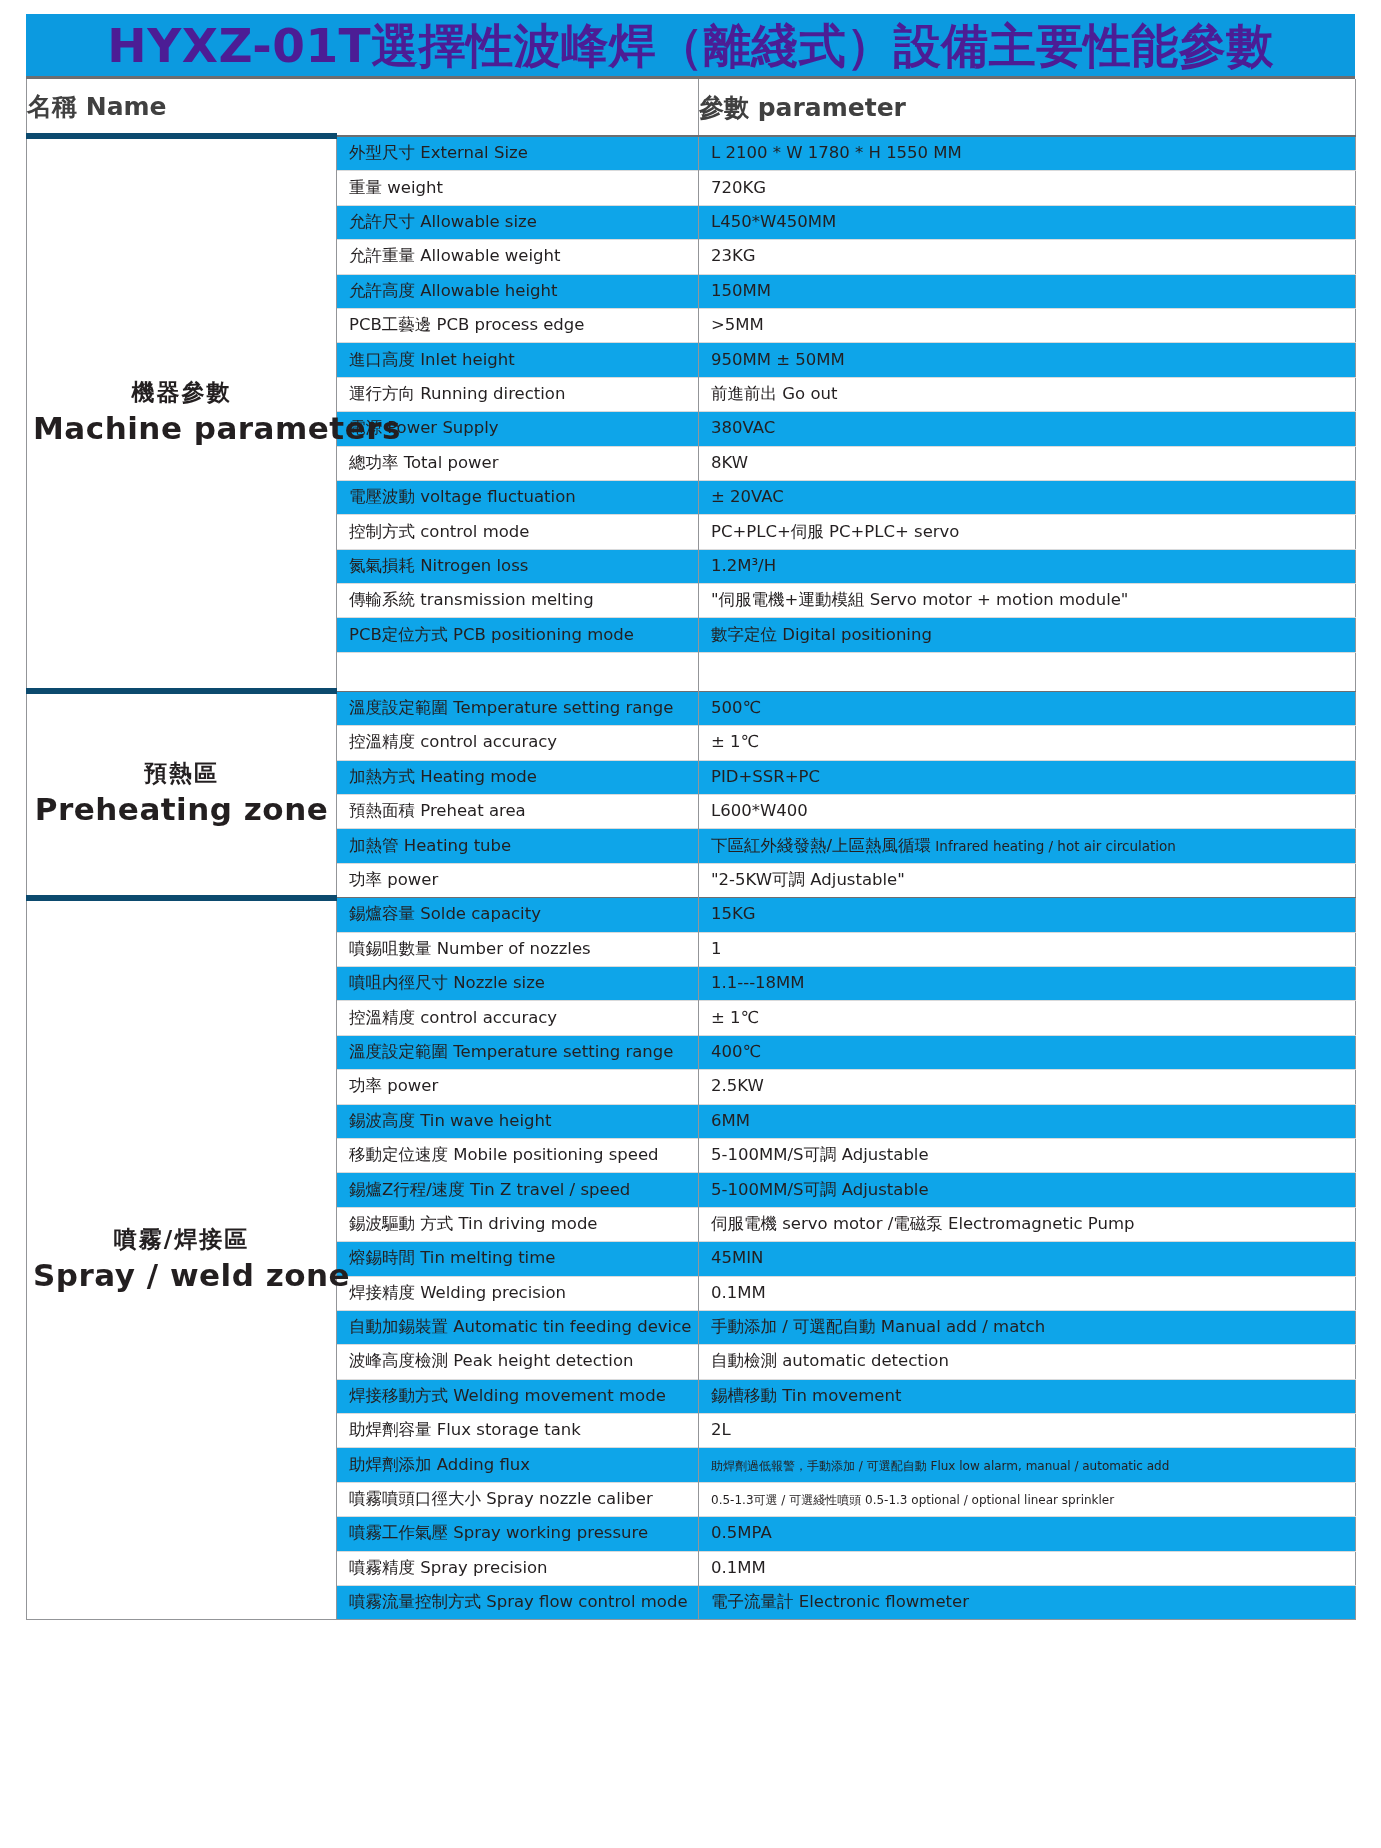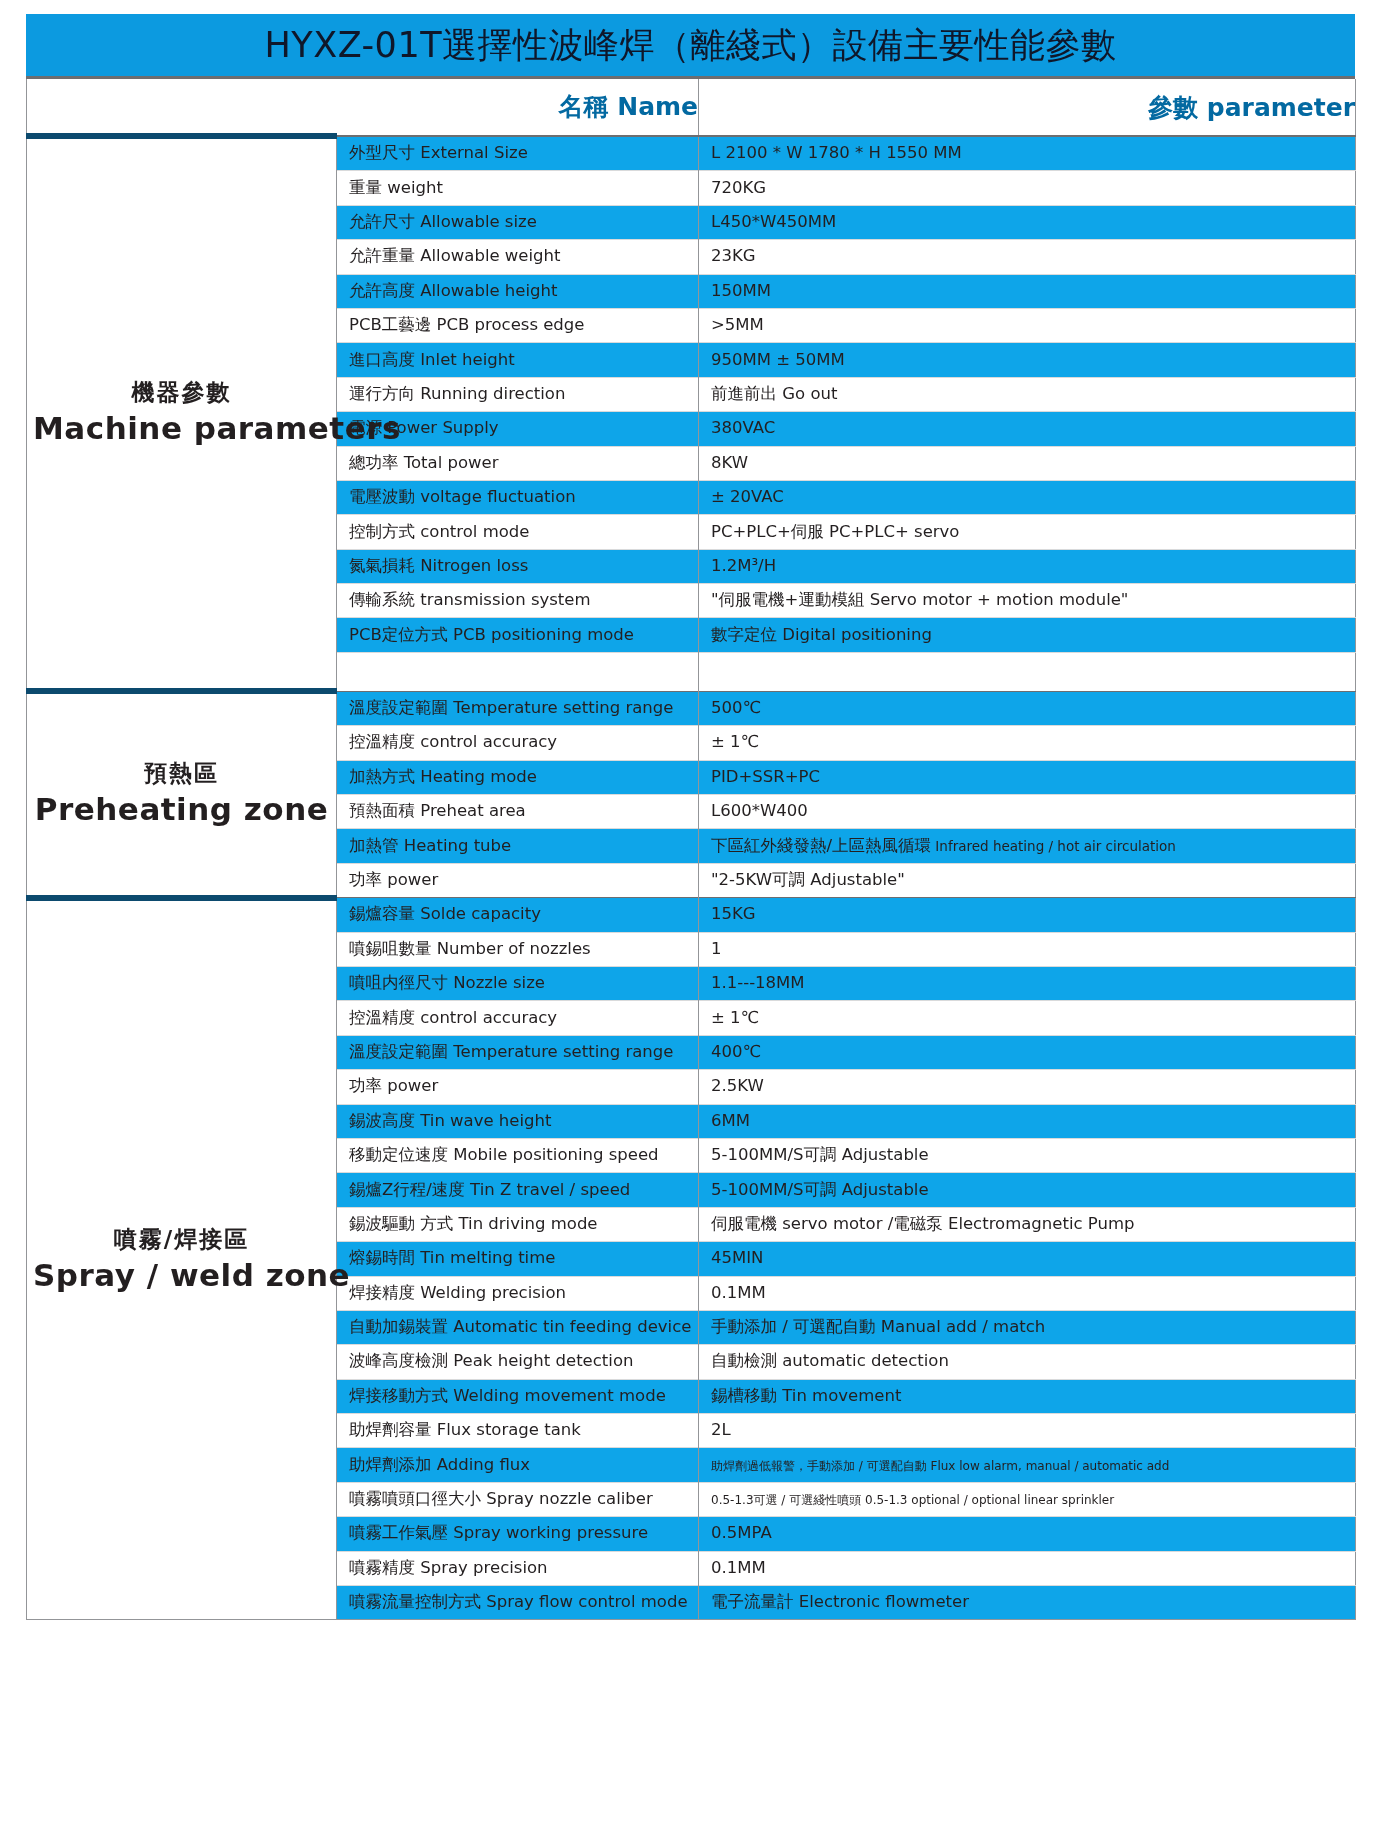--- a/index.html
+++ b/index.html
@@ -23,23 +23,23 @@
   
   .title-banner {
     background: #0c9ae0;
     height: 62px;
     display: flex;
     align-items: center;
     justify-content: center;
     border-bottom: 3px solid #6d6e71;
   }
   .title-banner .title-text {
-    color: #0f172a;
-    font-size: 35px;
-    font-weight: normal;
+    color: #4c1d95;
+    font-size: 47px;
+    font-weight: bold;
     letter-spacing: 0.5px;
     white-space: nowrap;
     line-height: 1;
   }
 
   
   table.spec {
     border-collapse: collapse;
     table-layout: fixed;
     width: 1329px;
@@ -49,25 +49,25 @@
   }
   table.spec col.c-zone  { width: 310px; }
   table.spec col.c-name  { width: 362px; }
   table.spec col.c-param { width: 657px; }
 
   
   th.head {
     height: 54px;
     font-size: 25px;
     font-weight: bold;
-    text-align: right;
+    text-align: left;
     background: #ffffff;
     border-bottom: 2px solid #6d6e71;
     padding: 0;
-    color: #0369a1;
+    color: #404040;
   }
   th.head.head-name { border-right: 1px solid #939598; }
 
   
   td.zone {
     text-align: center;
     vertical-align: middle;
     background: #ffffff;
     border-right: 1px solid #939598;
     border-top: 6px solid #0c4a6e;
@@ -192,21 +192,21 @@
         </tr>
         <tr class="plain">
           <td class="name cjk">控制方式 control mode</td>
           <td class="param cjk">PC+PLC+伺服 PC+PLC+ servo</td>
         </tr>
         <tr class="alt">
           <td class="name cjk">氮氣損耗 Nitrogen loss</td>
           <td class="param cjk">1.2M³/H</td>
         </tr>
         <tr class="plain">
-          <td class="name cjk">傳輸系統 transmission system</td>
+          <td class="name cjk">傳輸系統 transmission melting</td>
           <td class="param cjk">"伺服電機+運動模組 Servo motor + motion module"</td>
         </tr>
         <tr class="alt">
           <td class="name cjk">PCB定位方式 PCB positioning mode</td>
           <td class="param cjk">數字定位 Digital positioning</td>
         </tr>
         <tr class="plain">
           <td class="name cjk blank"></td>
           <td class="param cjk blank"></td>
         </tr>

